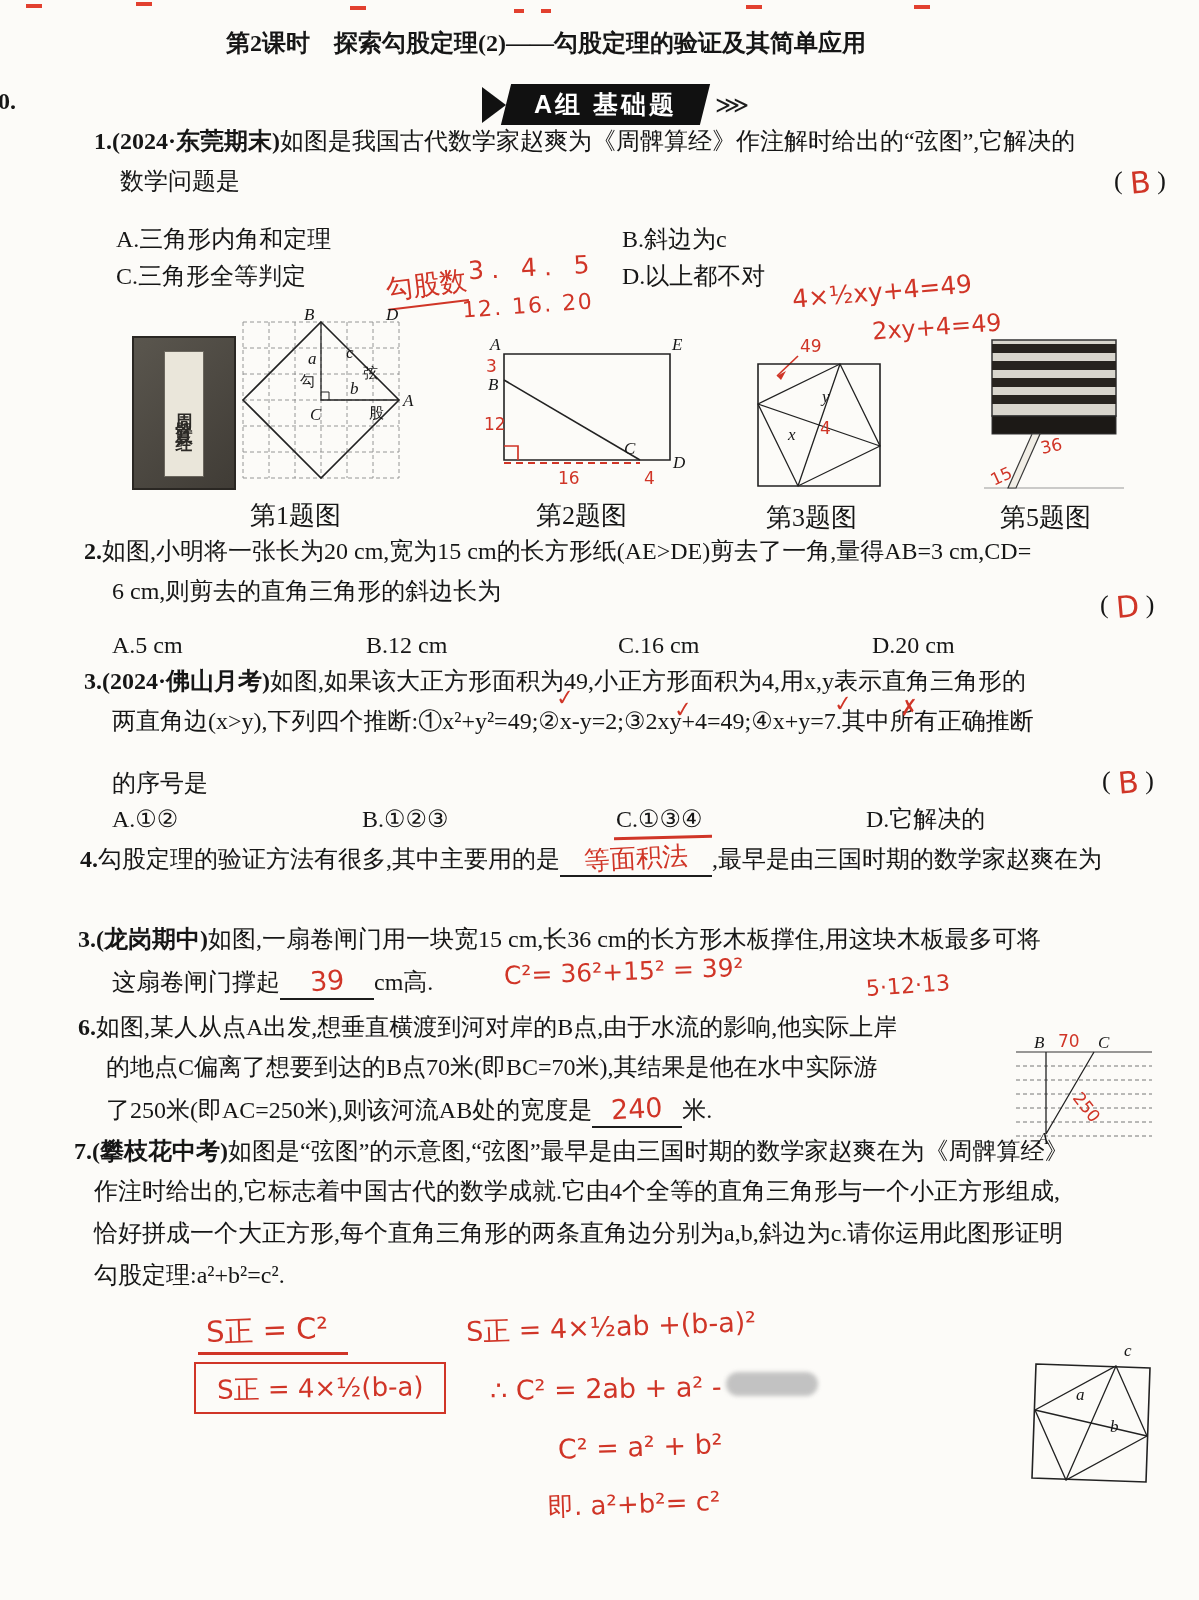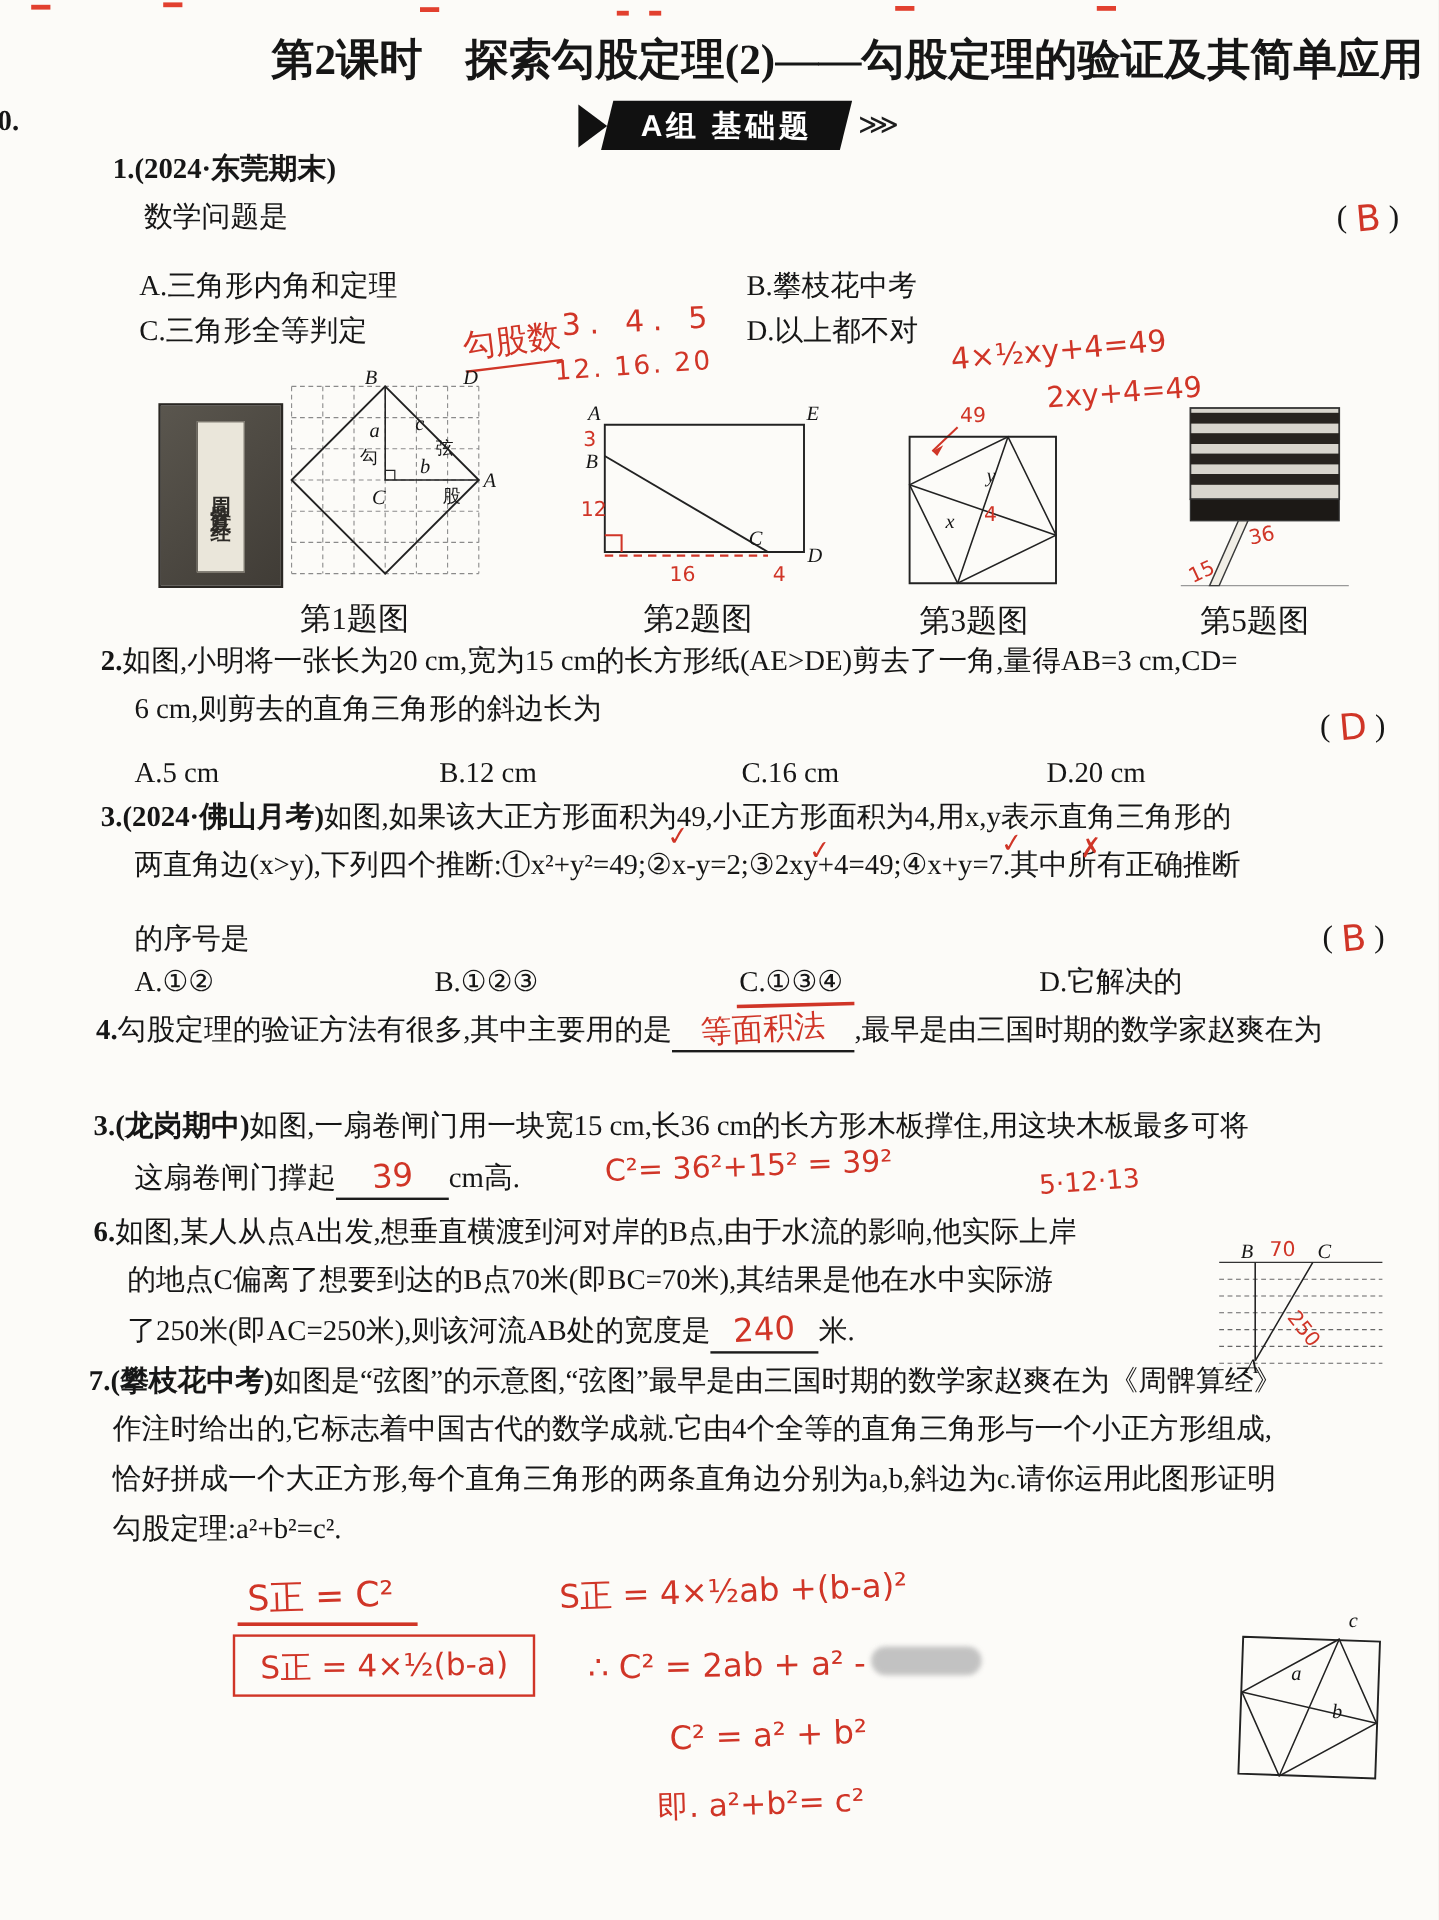--- a/index.html
+++ b/index.html
@@ -47,41 +47,42 @@
   <div class="crop" style="left:26px;top:4px"></div>
   <div class="crop" style="left:136px;top:2px"></div>
   <div class="crop" style="left:350px;top:6px"></div>
   <div class="crop" style="left:514px;top:9px;width:10px"></div>
   <div class="crop" style="left:541px;top:9px;width:10px"></div>
   <div class="crop" style="left:746px;top:5px"></div>
   <div class="crop" style="left:914px;top:5px"></div>
 
   <div class="t print b" style="left:-2px;top:86px">0.</div>
 
-  <div class="t b" style="left:226px;top:28px;font-size:36px">第2课时　探索勾股定理(2)——勾股定理的验证及其简单应用</div>
+  <div class="t b" style="left:226px;top:28px;font-size:24px">第2课时　探索勾股定理(2)——勾股定理的验证及其简单应用</div>
 
   <div style="position:absolute;left:482px;top:84px;display:flex;align-items:center">
     <div class="badge-flag"></div>
     <div class="badge-body">
       <span class="badge-text">A组 基础题</span>
     </div>
     <div class="badge-arrow">⋙</div>
   </div>
 
   <div class="t row" style="left:94px;top:126px">
     <span class="print b">1.(2024·东莞期末)</span>
+    <span class="print">如图是我国古代数学家赵爽为《周髀算经》作注解时给出的“弦图”,它解决的</span>
   </div>
   <div class="t print" style="left:120px;top:166px">数学问题是</div>
   <div class="t row" style="left:1114px;top:162px">
     <span class="paren print">(</span>
     <span class="hw ansletter">B</span>
     <span class="paren print">)</span>
   </div>
   <div class="t print" style="left:116px;top:224px">A.三角形内角和定理</div>
-  <div class="t print" style="left:622px;top:224px">B.攀枝花中考</div>
+  <div class="t print" style="left:622px;top:224px">B.斜边为c</div>
   <div class="t print" style="left:116px;top:261px">C.三角形全等判定</div>
   <div class="t print" style="left:622px;top:261px">D.以上都不对</div>
 
   <div class="t hw" style="left:386px;top:268px;font-size:27px;transform:rotate(-7deg);border-bottom:2.5px solid #d03527;padding-bottom:2px">勾股数</div>
   <div class="t hw" style="left:468px;top:252px;font-size:25px;letter-spacing:7px;transform:rotate(-3deg)">3. 4. 5</div>
   <div class="t hw" style="left:462px;top:292px;font-size:22px;letter-spacing:2px;transform:rotate(-4deg)">12. 16. 20</div>
   <div class="t hw" style="left:792px;top:276px;font-size:25px;transform:rotate(-5deg)">4×½xy+4=49</div>
   <div class="t hw" style="left:872px;top:312px;font-size:24px;transform:rotate(-4deg)">2xy+4=49</div>
 
   <div class="book">

